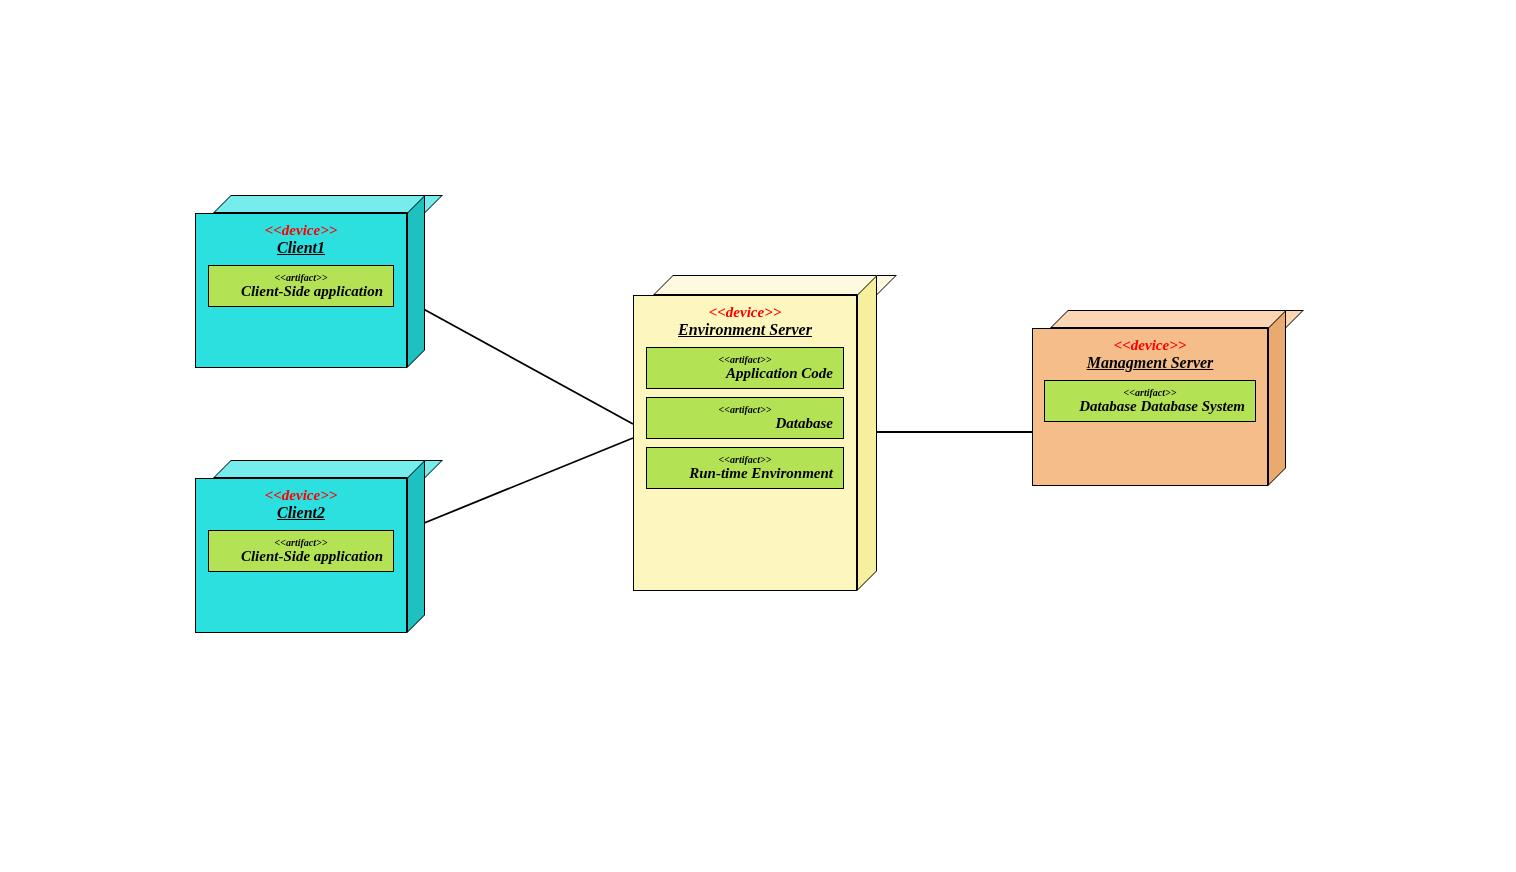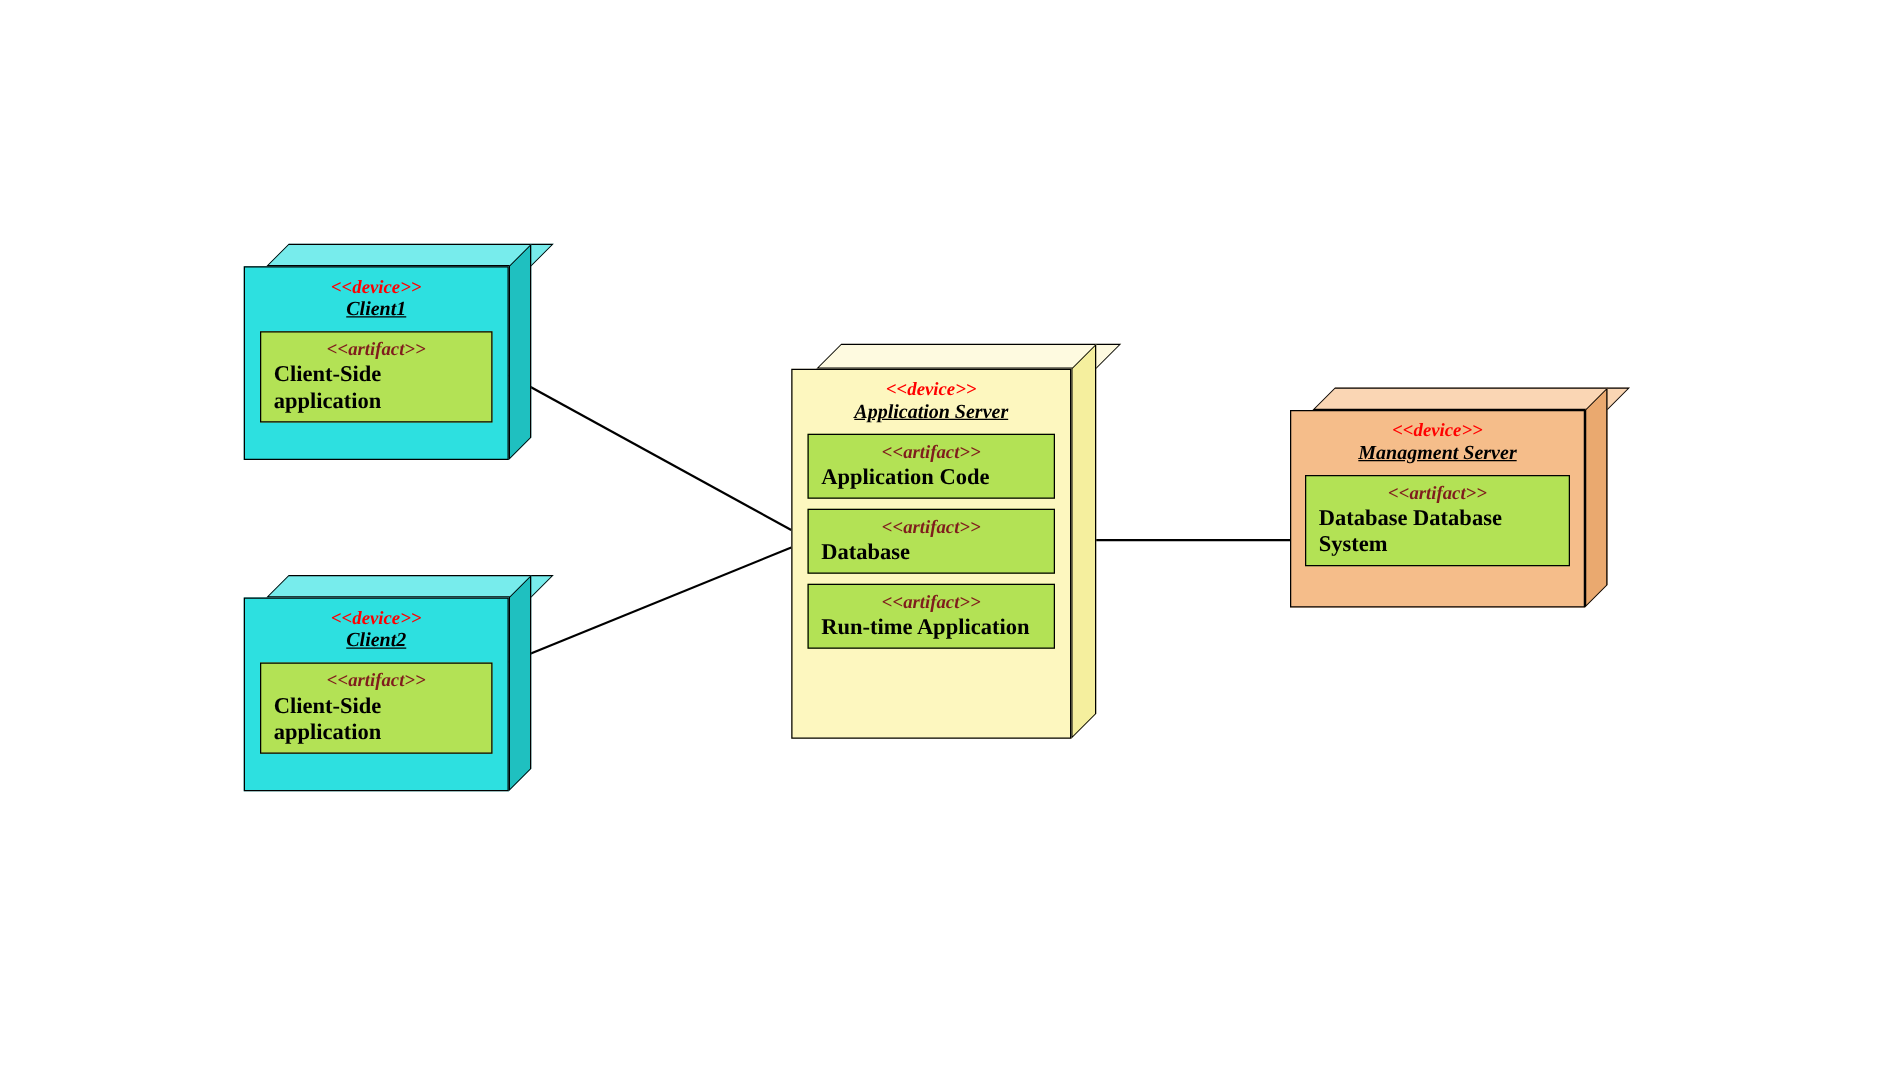--- a/index.html
+++ b/index.html
@@ -25,31 +25,32 @@
   }
   .title {
     color: #000;
     font-style: italic;
     font-weight: bold;
     font-size: 16px;
     text-align: center;
     text-decoration: underline;
   }
   .art-stereo {
-    color: #7f1d1d;
+    color: #000000;
     font-style: italic;
     font-weight: bold;
-    font-size: 15px;
+    font-size: 10px;
     text-align: center;
   }
   .art-title {
     color: #000;
+    font-style: italic;
     font-weight: bold;
-    font-size: 18px;
-    text-align: left;
+    font-size: 15px;
+    text-align: right;
   }
 
   
   .node3d {
     position: absolute;
   }
   .node3d .front {
     position: absolute;
     left: 0;
     border: 1.5px solid #000;
@@ -136,32 +137,32 @@
         <div class="art-title">Client-Side application</div>
       </div>
     </div>
   </div>
 
   <div class="node3d yellow" style="left:633px; top:275px;">
     <div class="top" style="left:20px; top:0; width:224px; height:20px;"></div>
     <div class="side" style="left:224px; top:20px; width:20px; height:296px;"></div>
     <div class="front" style="top:20px; width:224px; height:296px;">
       <div class="stereo">&lt;&lt;device&gt;&gt;</div>
-      <div class="title">Application Server</div>
+      <div class="title">Environment Server</div>
       <div class="artifact" style="width:198px;">
         <div class="art-stereo">&lt;&lt;artifact&gt;&gt;</div>
         <div class="art-title">Application Code</div>
       </div>
       <div class="artifact" style="width:198px;">
         <div class="art-stereo">&lt;&lt;artifact&gt;&gt;</div>
         <div class="art-title">Database</div>
       </div>
       <div class="artifact" style="width:198px;">
         <div class="art-stereo">&lt;&lt;artifact&gt;&gt;</div>
-        <div class="art-title">Run-time Application</div>
+        <div class="art-title">Run-time Environment</div>
       </div>
     </div>
   </div>
 
   <div class="node3d orange" style="left:1032px; top:310px;">
     <div class="top" style="left:18px; top:0; width:236px; height:18px;"></div>
     <div class="side" style="left:236px; top:18px; width:18px; height:158px;"></div>
     <div class="front" style="top:18px; width:236px; height:158px;">
       <div class="stereo">&lt;&lt;device&gt;&gt;</div>
       <div class="title">Managment Server</div>

